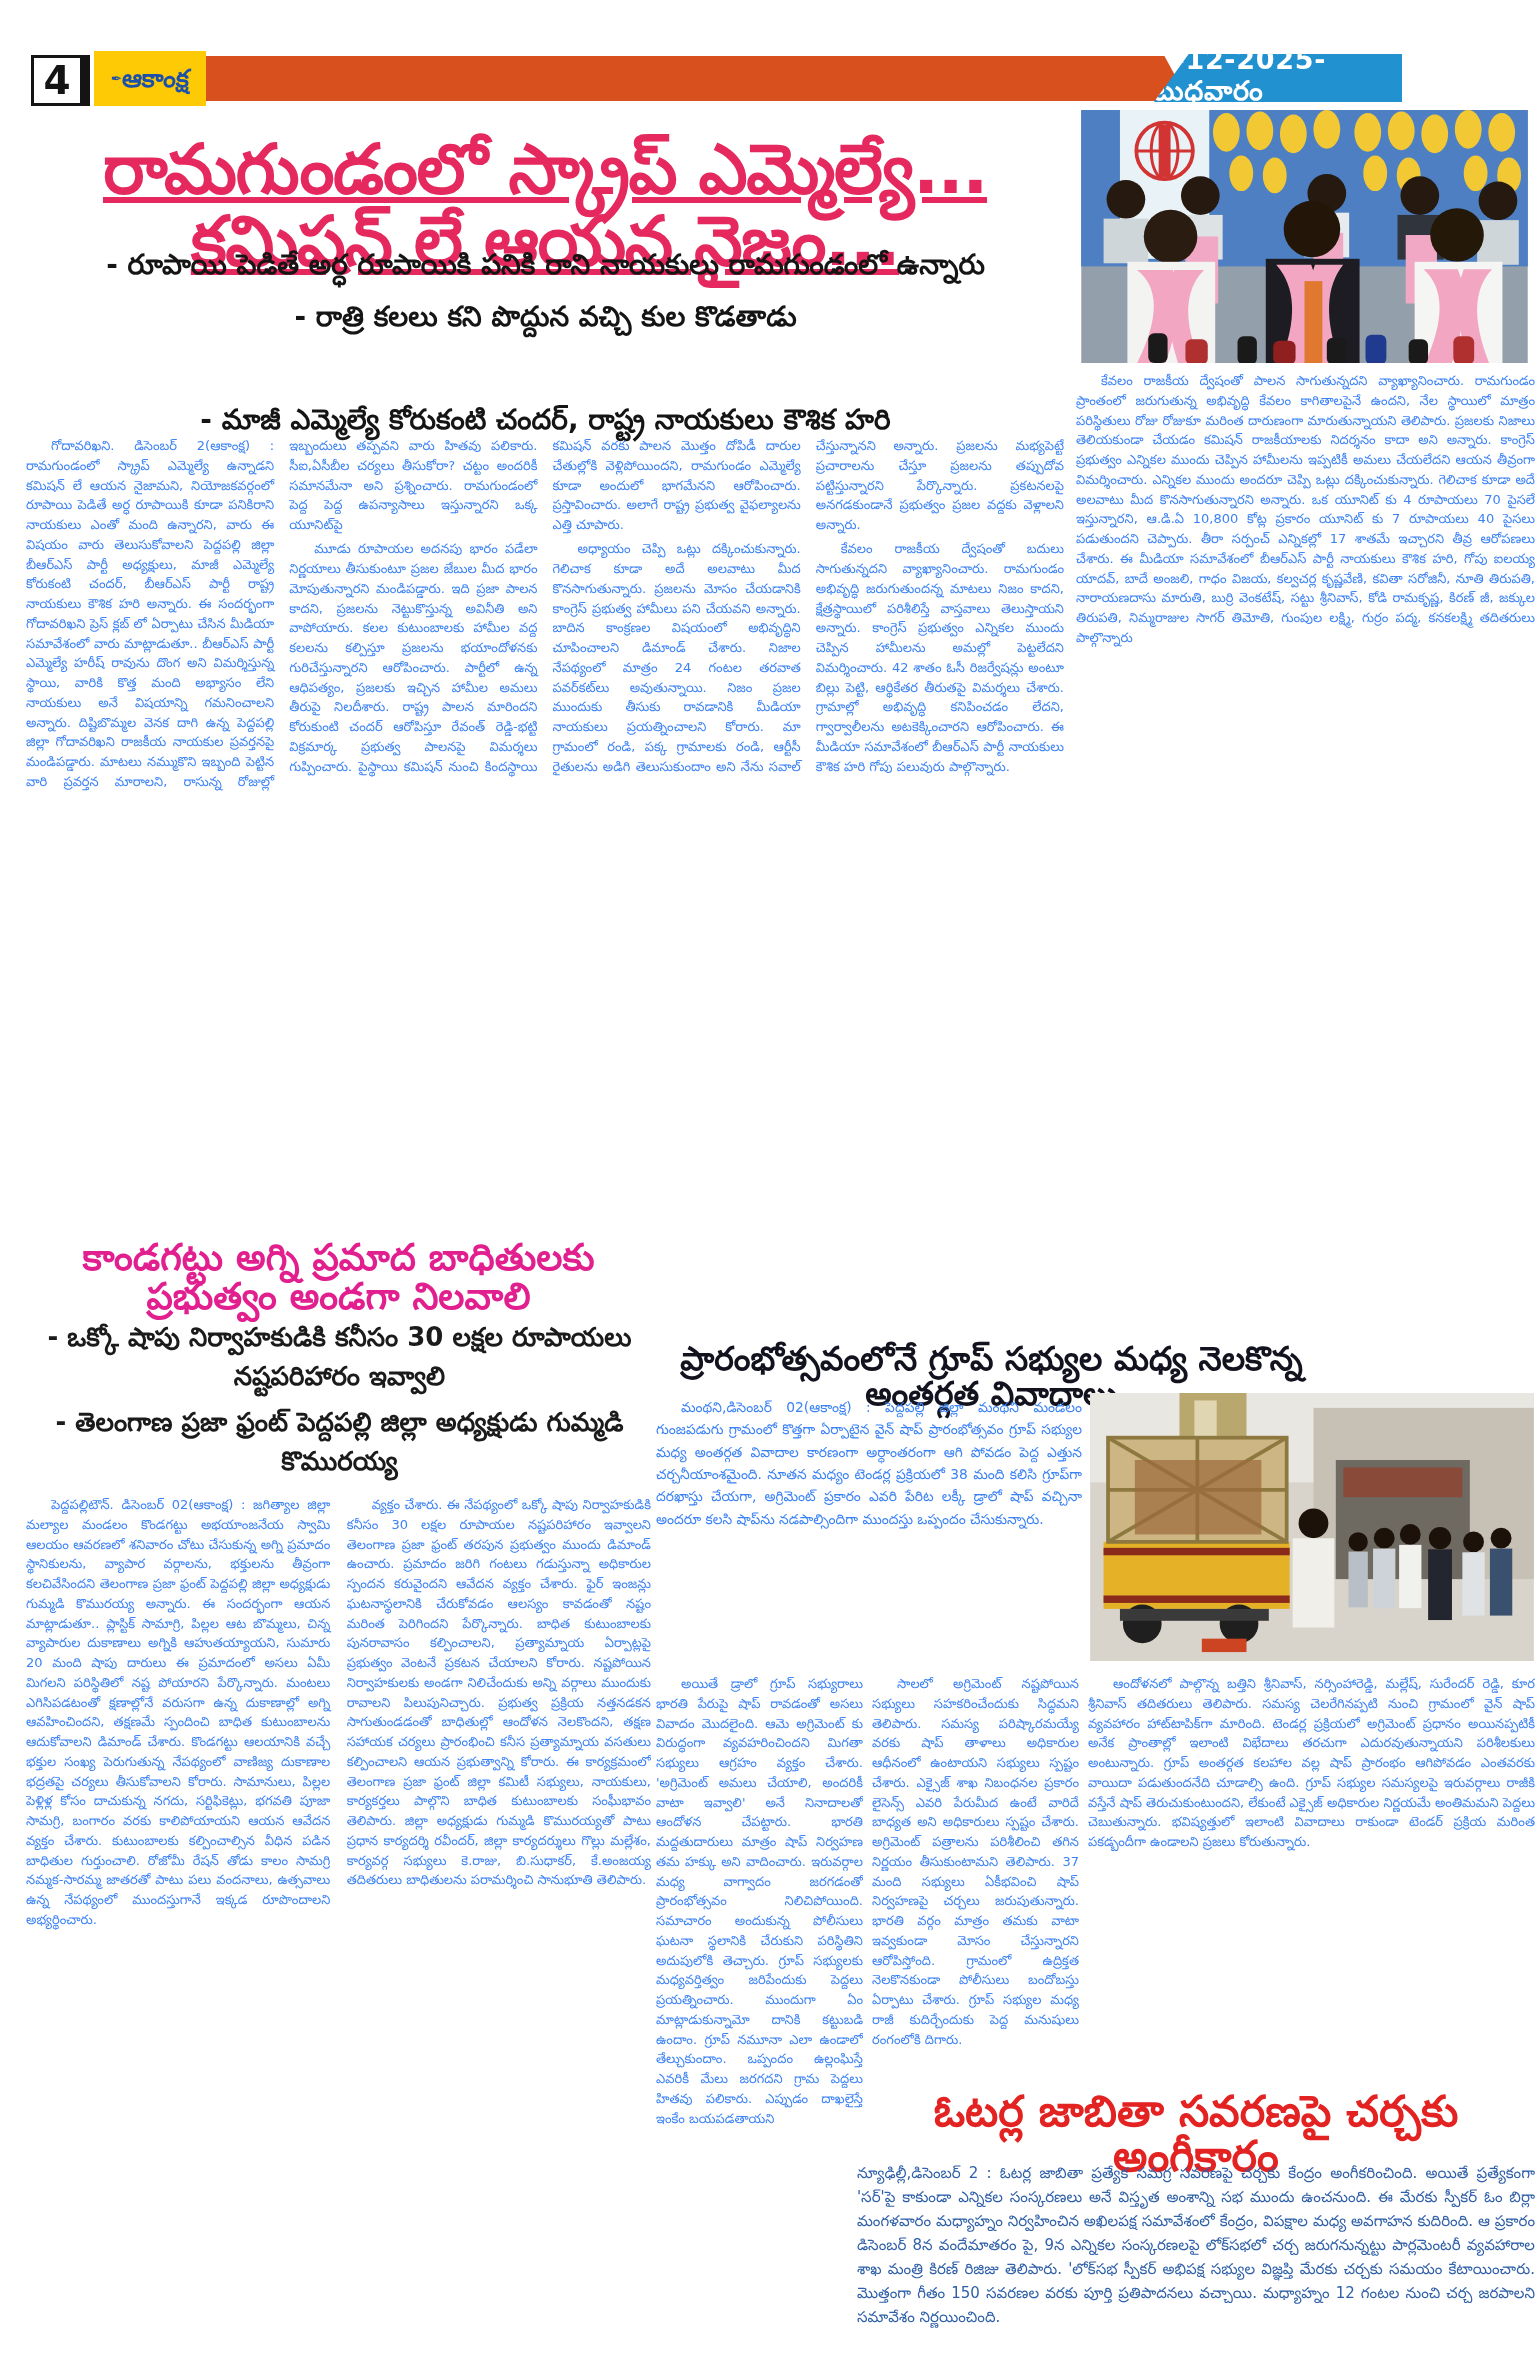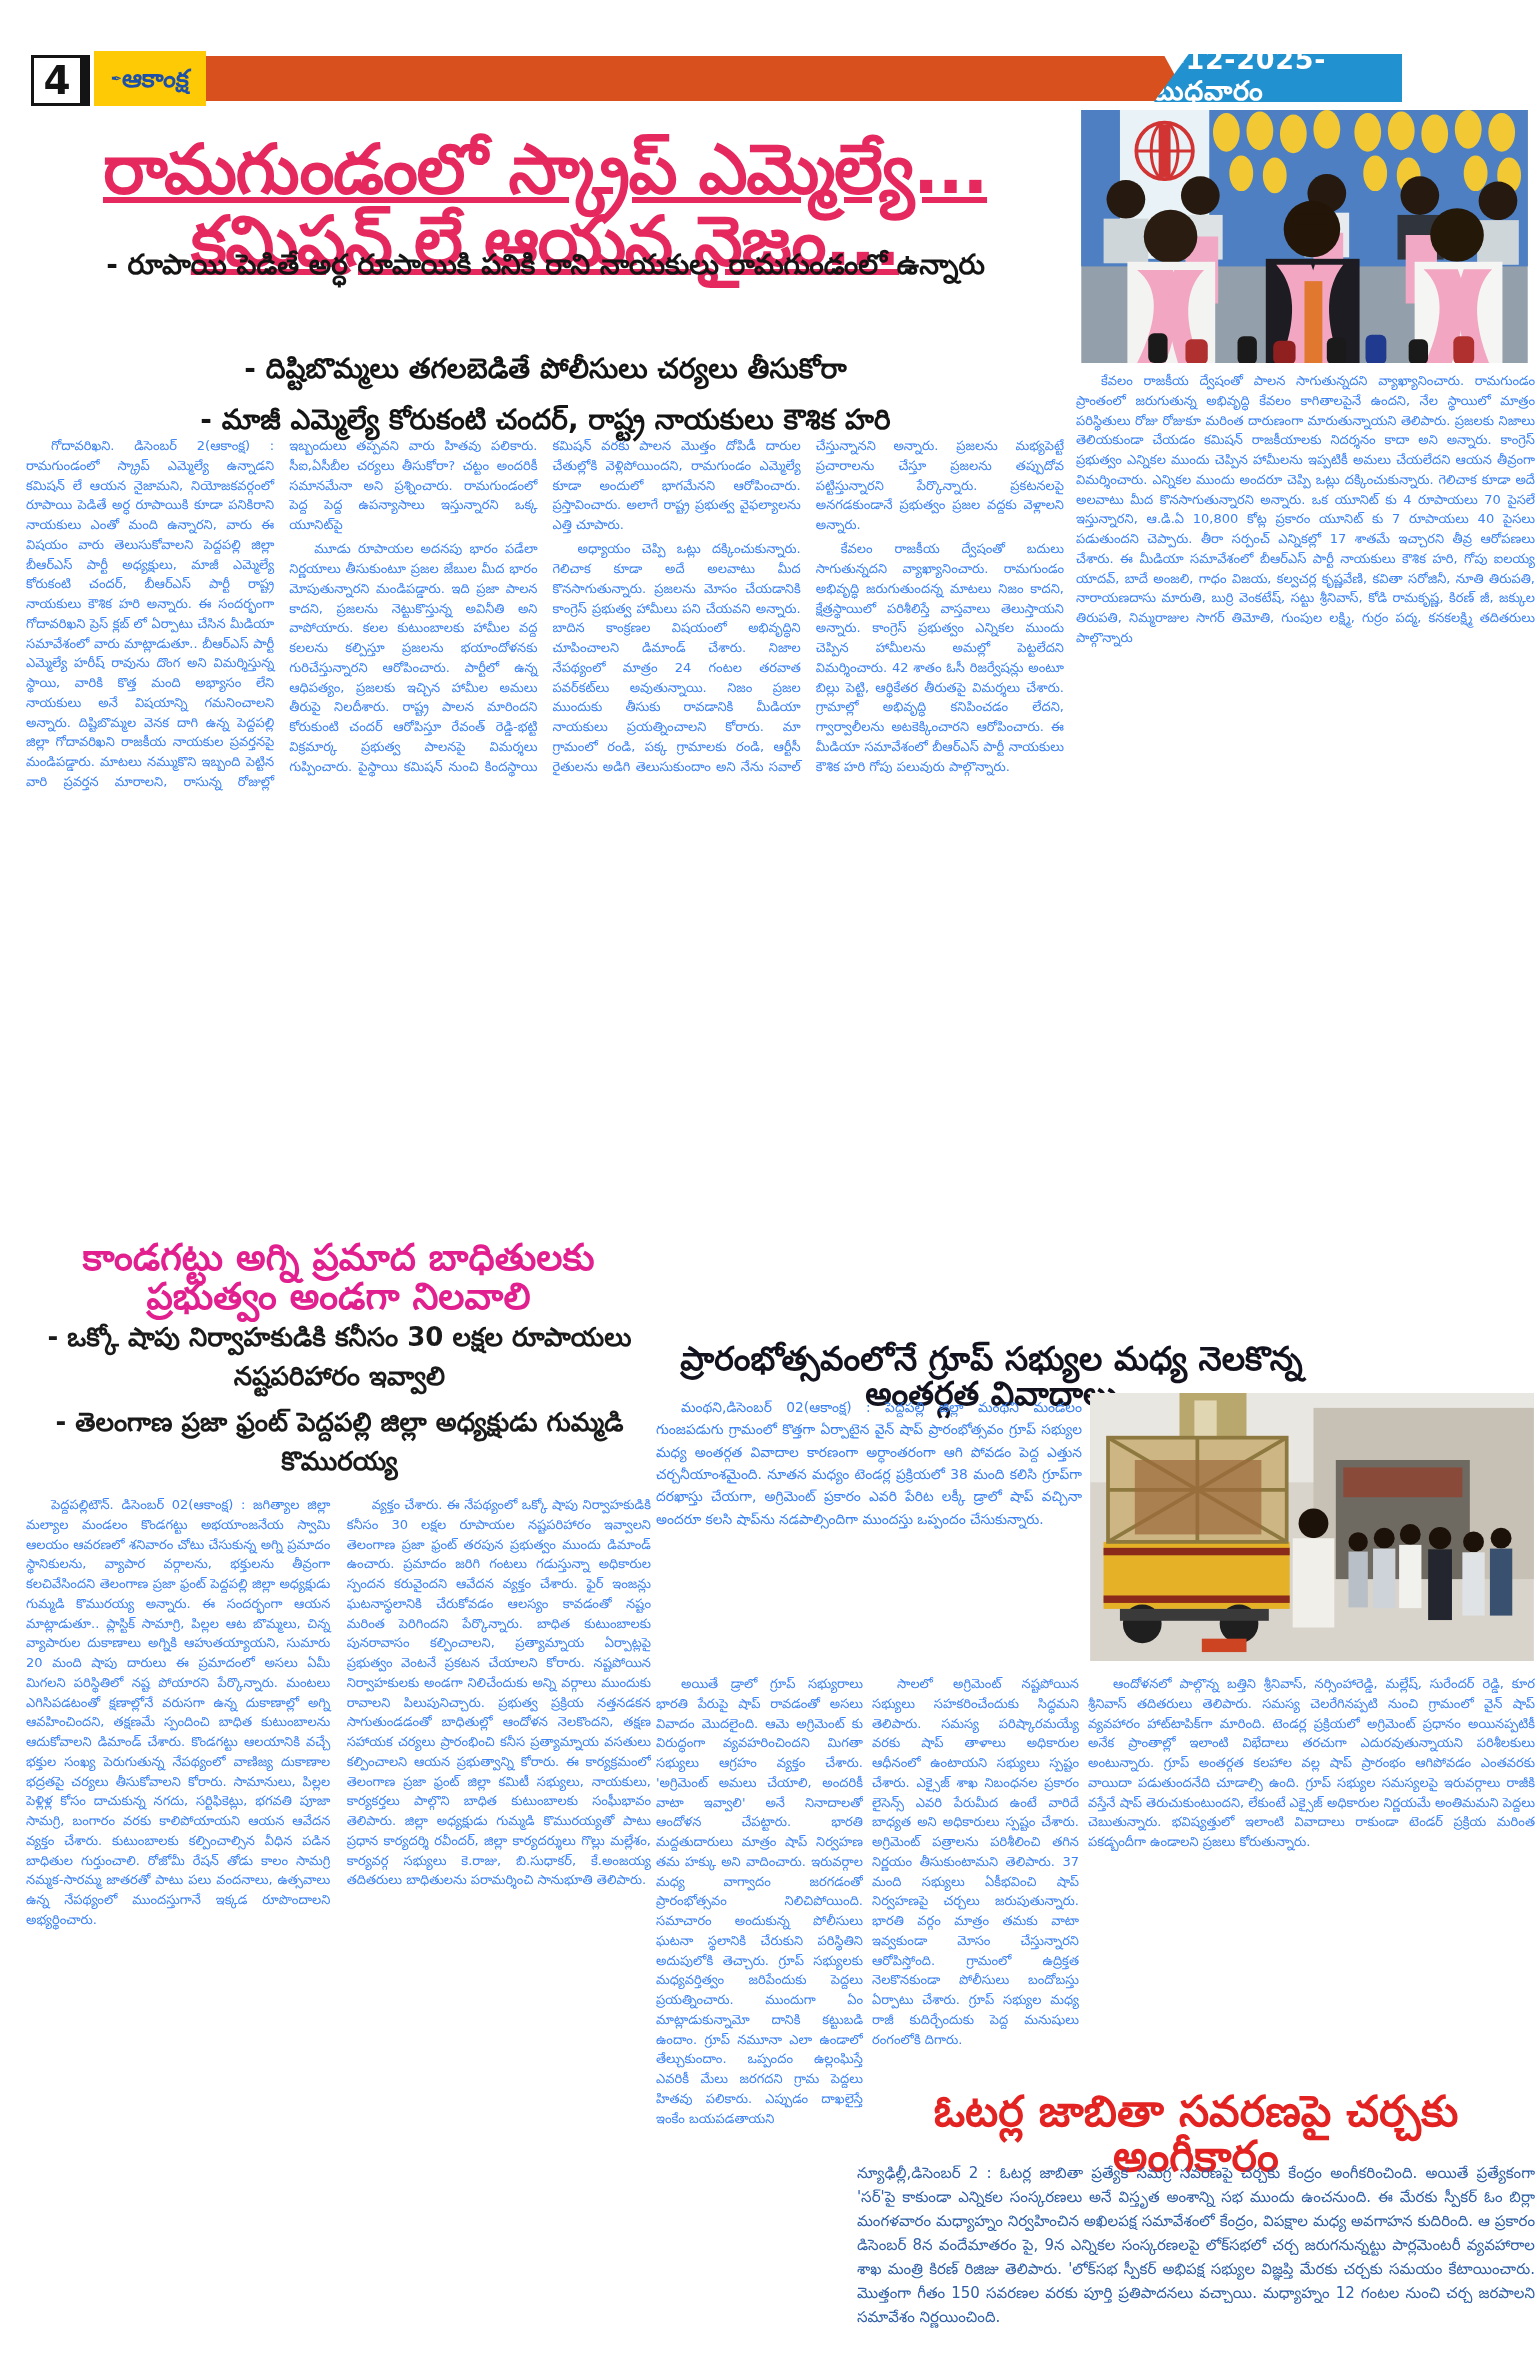--- a/index.html
+++ b/index.html
@@ -63,21 +63,21 @@
     <span id="logotext">ఆకాంక్ష</span>
   </div>
   <div class="abs" id="orangebar"></div>
   <div class="abs" id="datebox">
     <span>3-12-2025-బుధవారం</span>
   </div>
 
   <div class="abs hl" id="main-headline">రామగుండంలో స్క్రాప్ ఎమ్మెల్యే... కమిషన్ లే ఆయన నైజం...</div>
 
   <div class="abs main-bullet" style="top:248px;">- రూపాయి పెడితే అర్ధ రూపాయికి పనికి రాని నాయకులు రామగుండంలో ఉన్నారు</div>
-  <div class="abs main-bullet" style="top:352px;">- దిష్టిబొమ్మలు తగలబెడితే పోలీసులు చర్యలు తీసుకోరా</div>
+  <div class="abs main-bullet" style="top:300px;">- రాత్రి కలలు కని పొద్దున వచ్చి కుల కొడతాడు</div>
   <div class="abs main-bullet" style="top:403px;">- మాజీ ఎమ్మెల్యే కోరుకంటి చందర్, రాష్ట్ర నాయకులు కౌశిక హరి</div>
 
   <svg class="abs photo" id="photo-press" width="447" height="253" viewBox="0 0 600 340">
     <rect x="0" y="0" width="600" height="340" fill="#93a0ab"></rect>
     <rect x="0" y="0" width="600" height="210" fill="#3e6fb5"></rect>
     <rect x="0" y="0" width="600" height="210" fill="#5b8fd0" opacity="0.5"></rect>
 
     <g fill="#f2c835">
       <ellipse cx="195" cy="30" rx="18" ry="26"></ellipse>
         <ellipse cx="240" cy="28" rx="18" ry="26"></ellipse>

